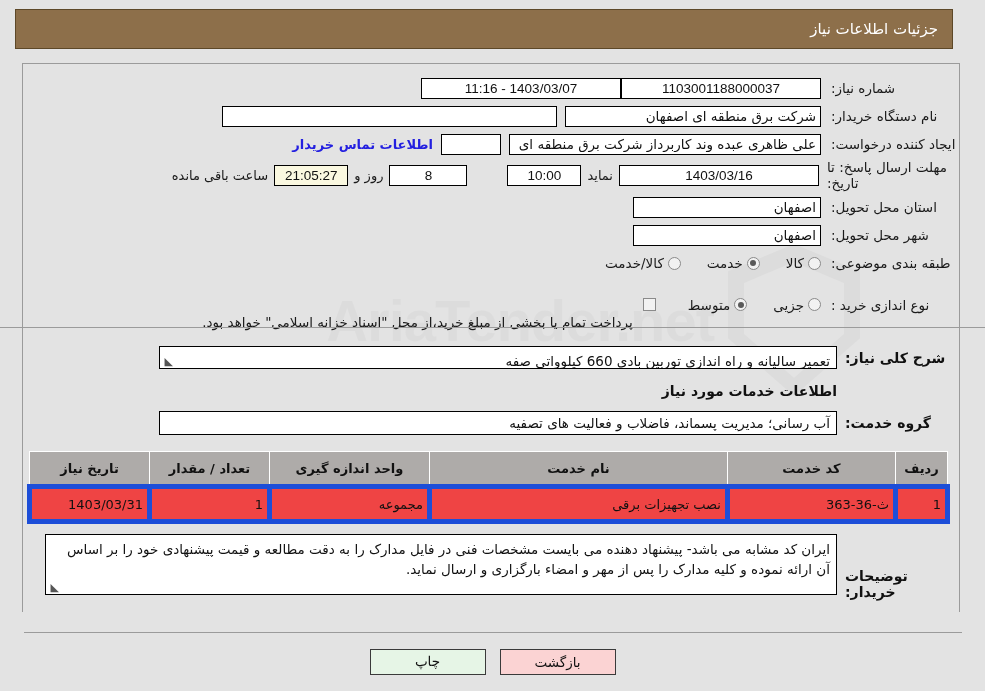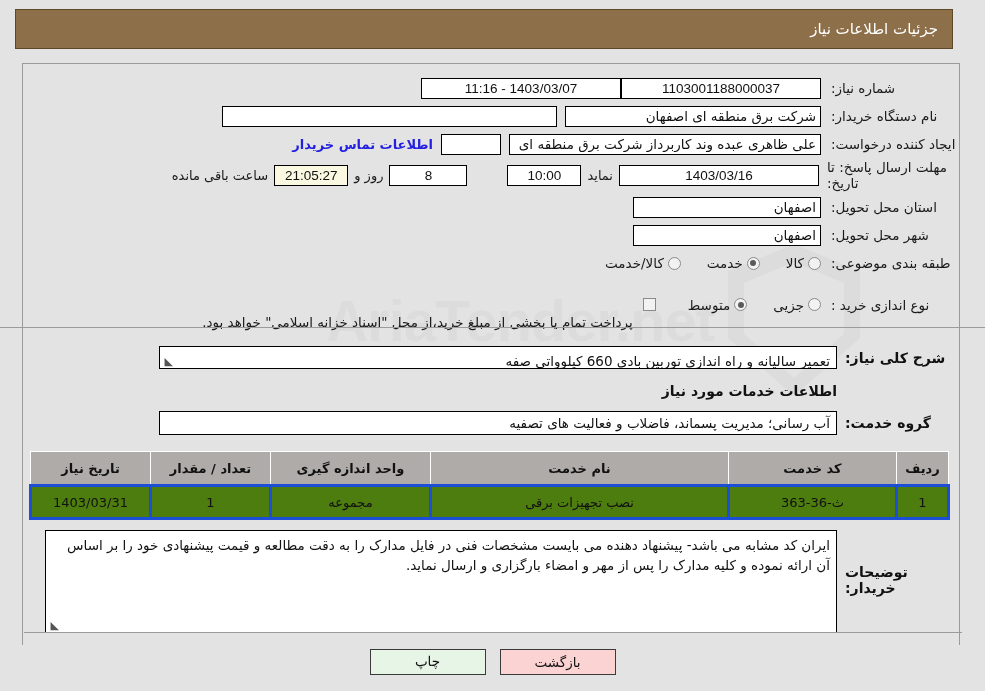--- a/index.html
+++ b/index.html
@@ -277,21 +277,21 @@
   .textarea-box .grip {
     position: absolute;
     left: 3px;
     bottom: 1px;
     width: 10px; height: 10px;
     color: #555;
     font-size: 11px;
     line-height: 10px;
   }
   .ta-desc { width: 678px; height: 23px; }
-  .ta-notes { width: 792px; height: 103px; }
+  .ta-notes { width: 792px; height: 61px; }
 
   .section-title {
     font-size: 14px;
     font-weight: bold;
     color: #111;
     padding: 14px 122px 6px 0;
     text-align: right;
   }
 
   .group-row { display: flex; align-items: center; padding: 6px 0 0 0; }
@@ -334,25 +334,25 @@
     background: #aeaba9;
     border: 1px solid #ffffff;
     color: #111;
     font-weight: bold;
     font-size: 13px;
     height: 28px;
     text-align: center;
     padding: 2px 4px;
   }
   table.grid td {
-    background: #4d7c0f;
-    border: 3px solid #1d4ed8;
+    background: #ef4444;
+    border: 5px solid #1d4ed8;
     color: #111;
     height: 26px;
-    text-align: center;
+    text-align: right;
     padding: 2px 4px;
     font-size: 13px;
   }
 
   .notes-row { display: flex; align-items: flex-start; padding: 10px 0 12px 0; }
   .notes-lbl {
     width: 122px;
     font-size: 14px;
     font-weight: bold;
     color: #111;

